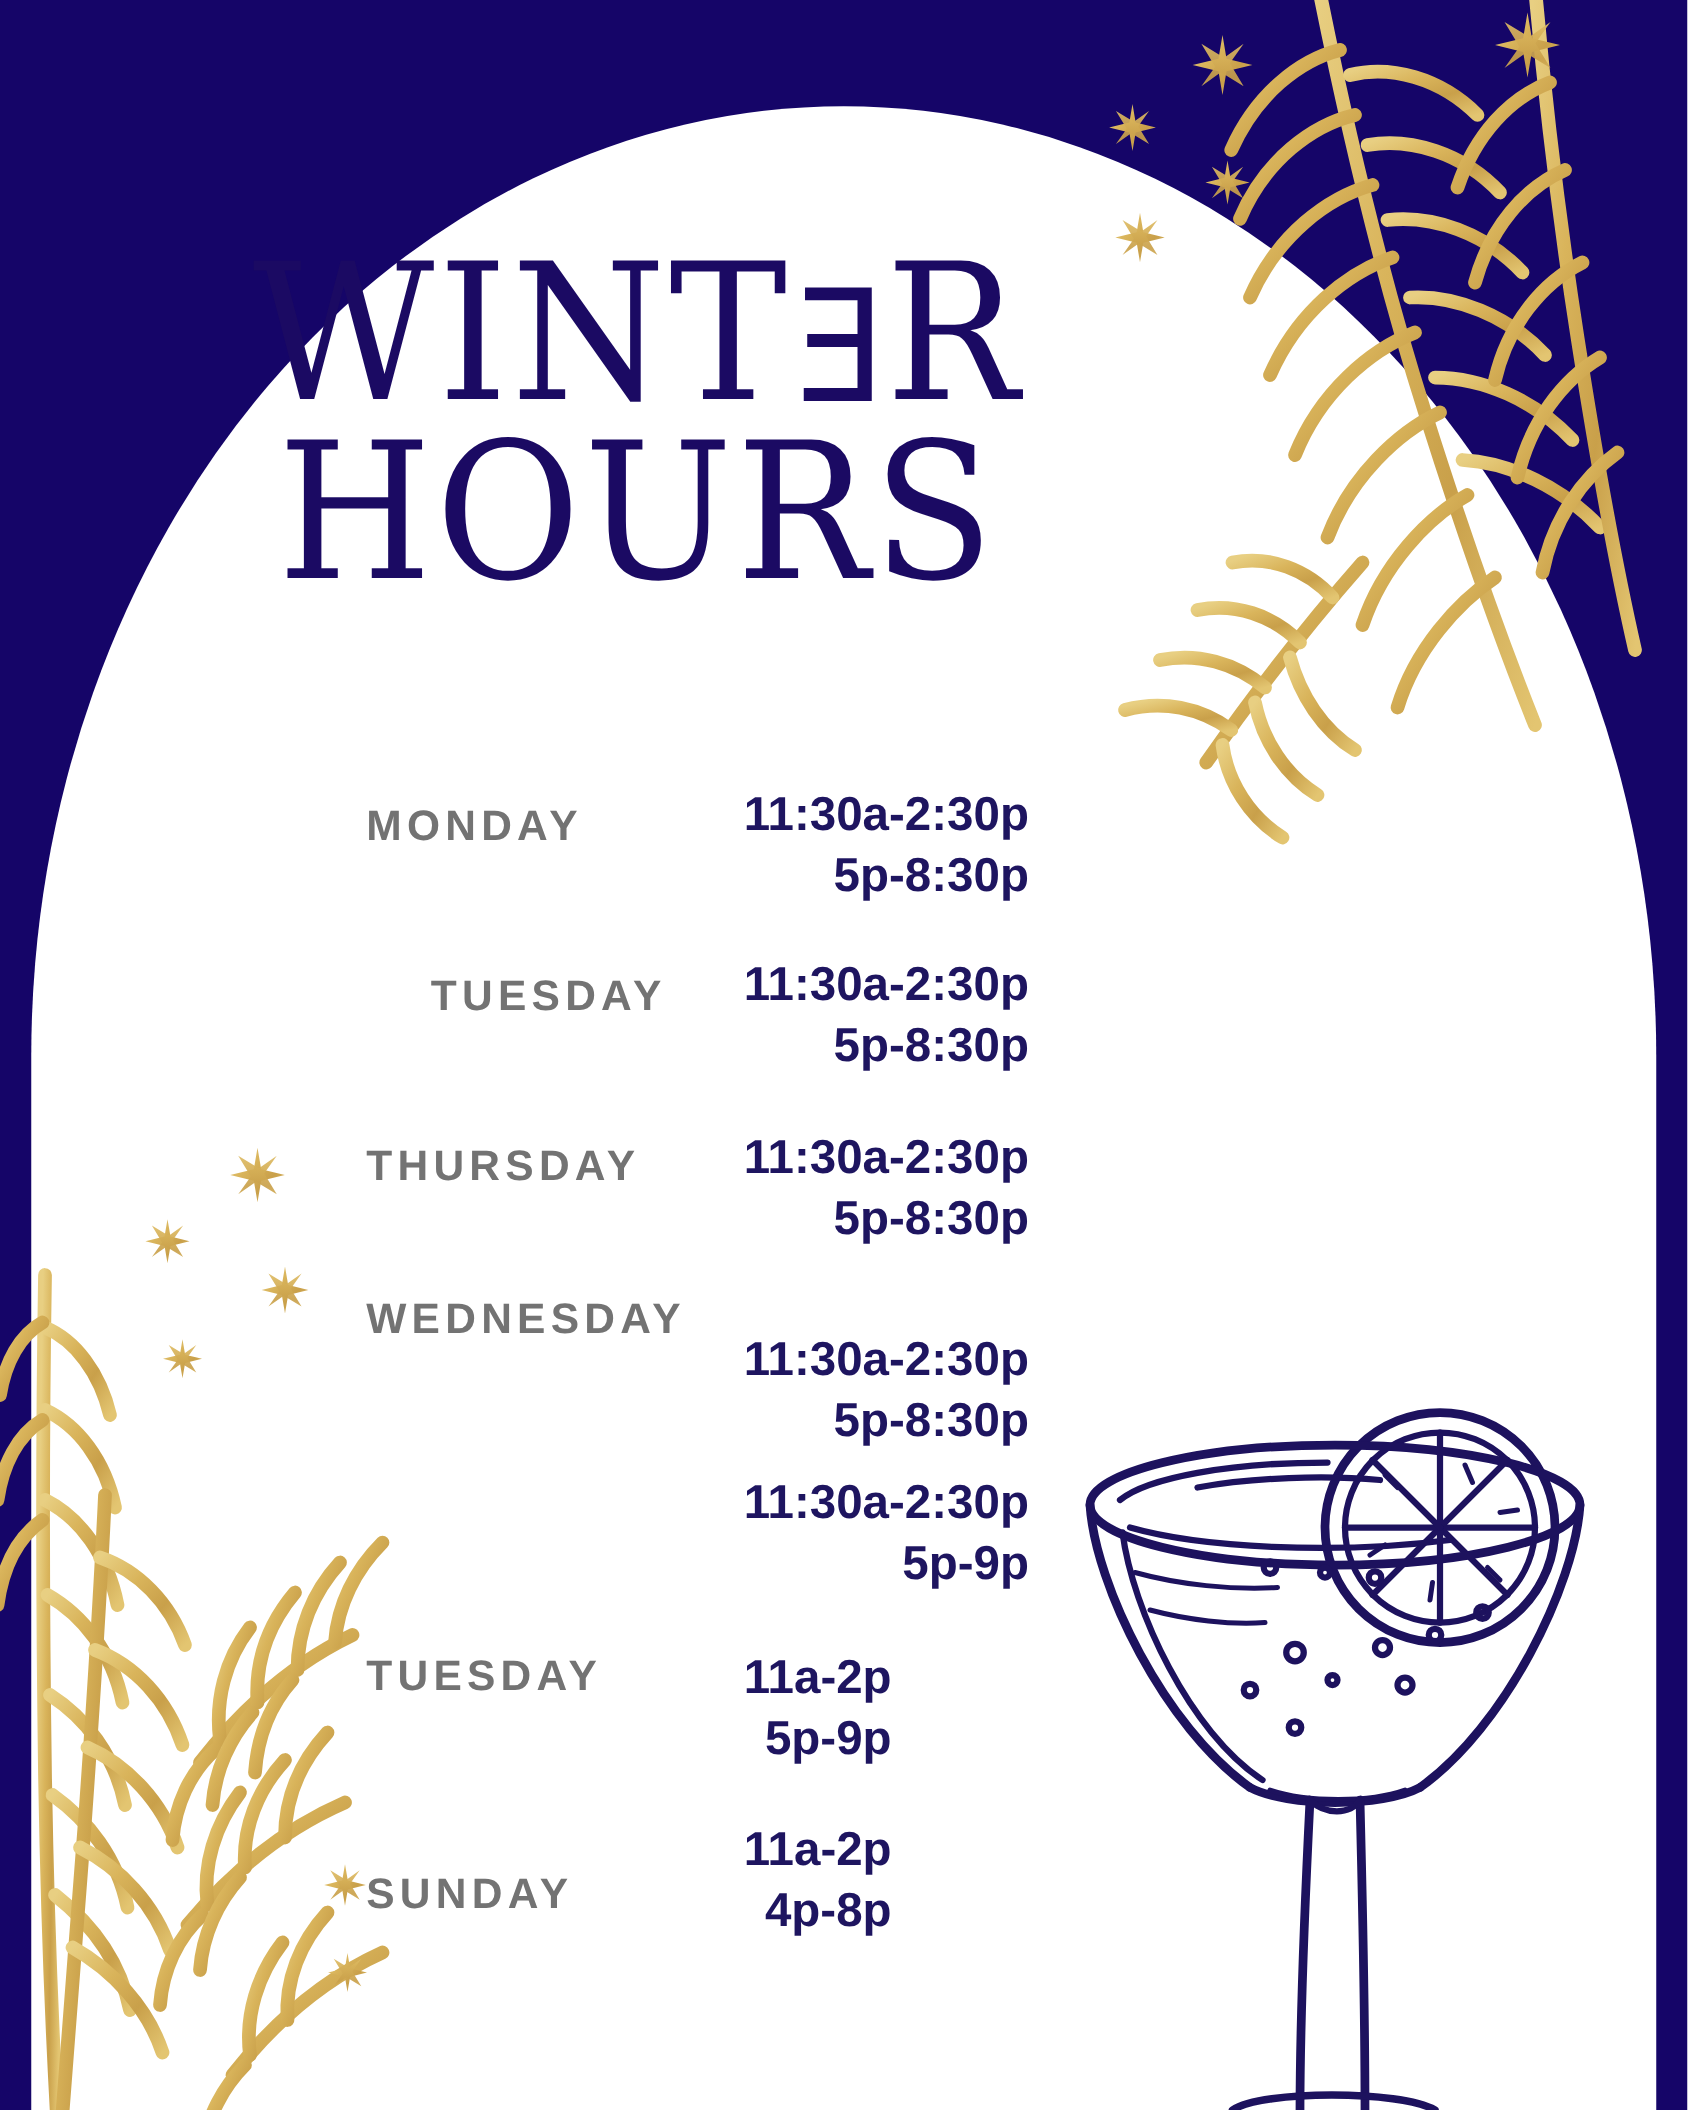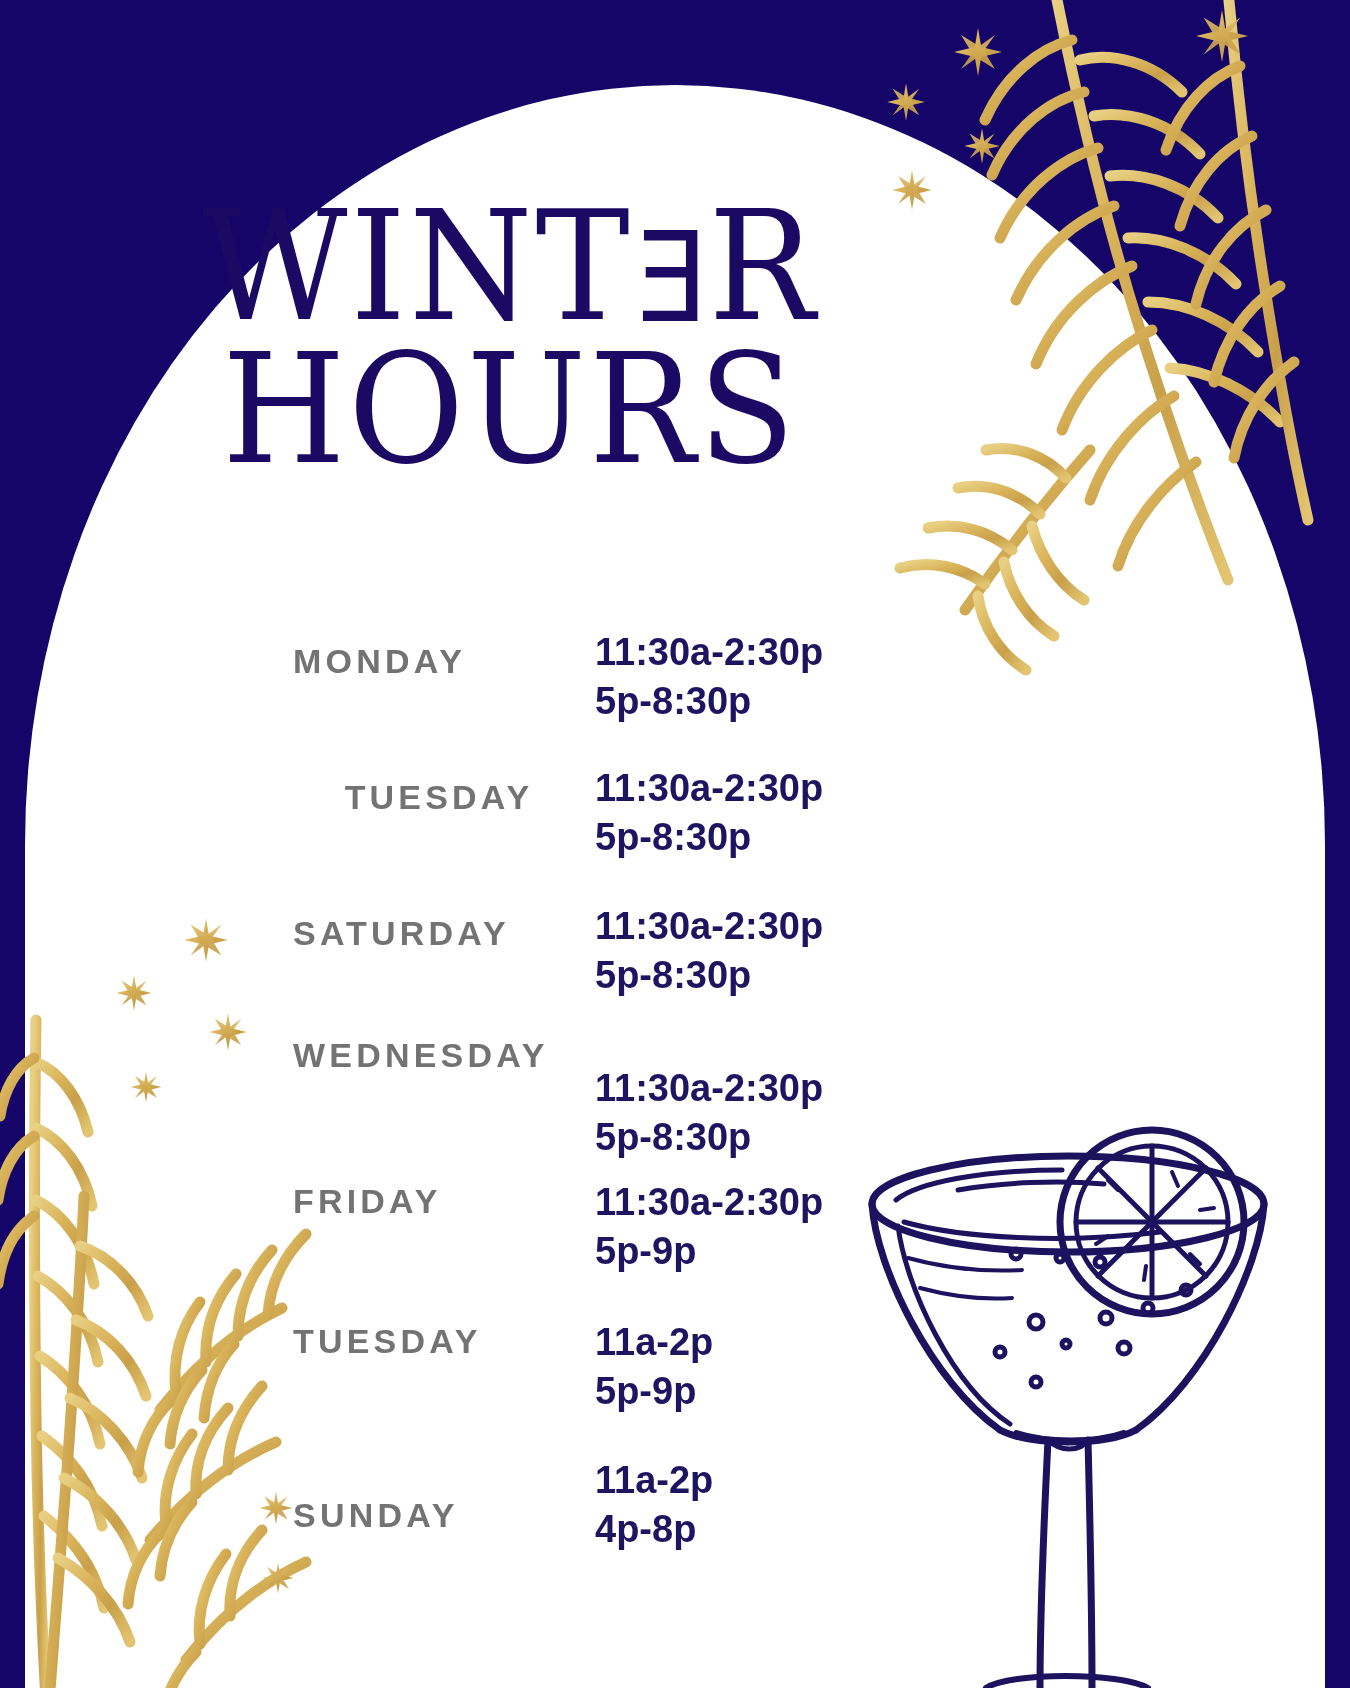--- a/index.html
+++ b/index.html
@@ -91,21 +91,21 @@
   .times {
     position: absolute;
     left: 595px;
     color: #1e1560;
     font-family: "Liberation Sans", sans-serif;
     font-size: 38px;
     font-weight: 700;
     line-height: 1.28;
     white-space: nowrap;
   }
-  .times span { display: block; }
+  .times span { display: block; text-align: right; }
 
   
   .row-mon  .day   { top: 22px; }
   .row-mon  .times { top: 8px; }
   .row-tue  .day   { top: 20px; text-align: center; }
   .row-tue  .times { top: 6px; }
   .row-wed  .day   { top: 18px; }
   .row-wed  .times { top: 6px; }
   .row-thu  .day   { top: 2px; }
   .row-thu  .times { top: 30px; }
@@ -321,37 +321,36 @@
 
     <div class="row row-tue">
       <div class="day">TUESDAY</div>
       <div class="times">
         <span>11:30a-2:30p</span>
         <span>5p-8:30p</span>
       </div>
     </div>
 
     <div class="row row-wed">
-      <div class="day wide">SATURDAY</div>
+      <div class="day wide">THURSDAY</div>
       <div class="times">
         <span>11:30a-2:30p</span>
         <span>5p-8:30p</span>
       </div>
     </div>
 
     <div class="row row-thu">
       <div class="day">WEDNESDAY</div>
       <div class="times">
         <span>11:30a-2:30p</span>
         <span>5p-8:30p</span>
       </div>
     </div>
 
     <div class="row row-fri">
-      <div class="day">FRIDAY</div>
       <div class="times">
         <span>11:30a-2:30p</span>
         <span>5p-9p</span>
       </div>
     </div>
 
     <div class="row row-sat">
       <div class="day">TUESDAY</div>
       <div class="times">
         <span>11a-2p</span>

